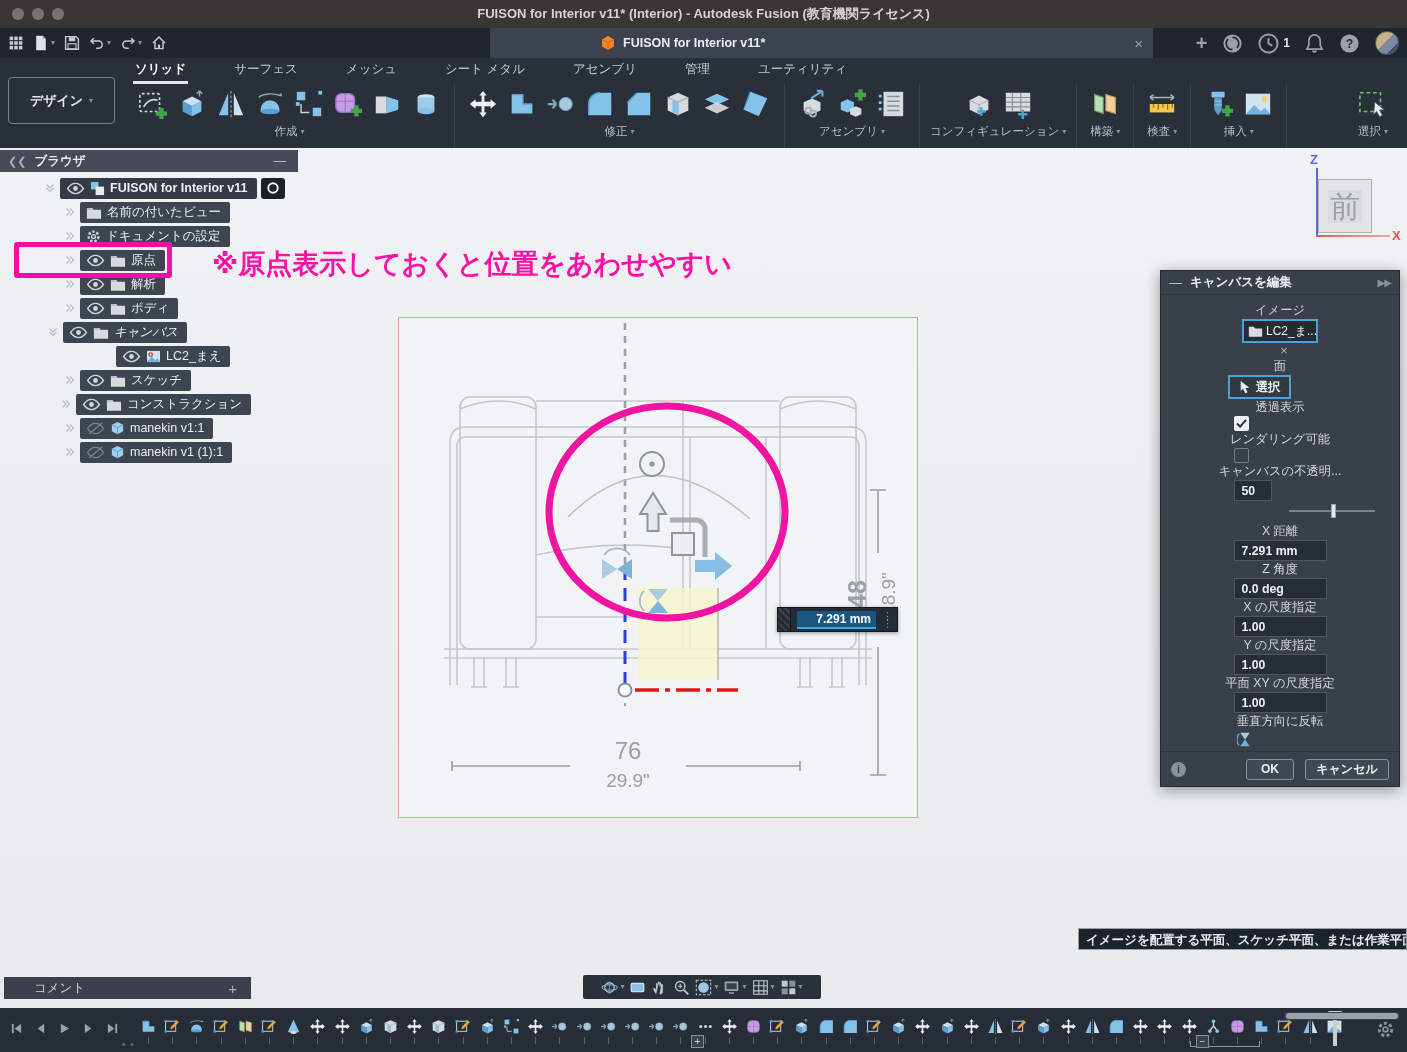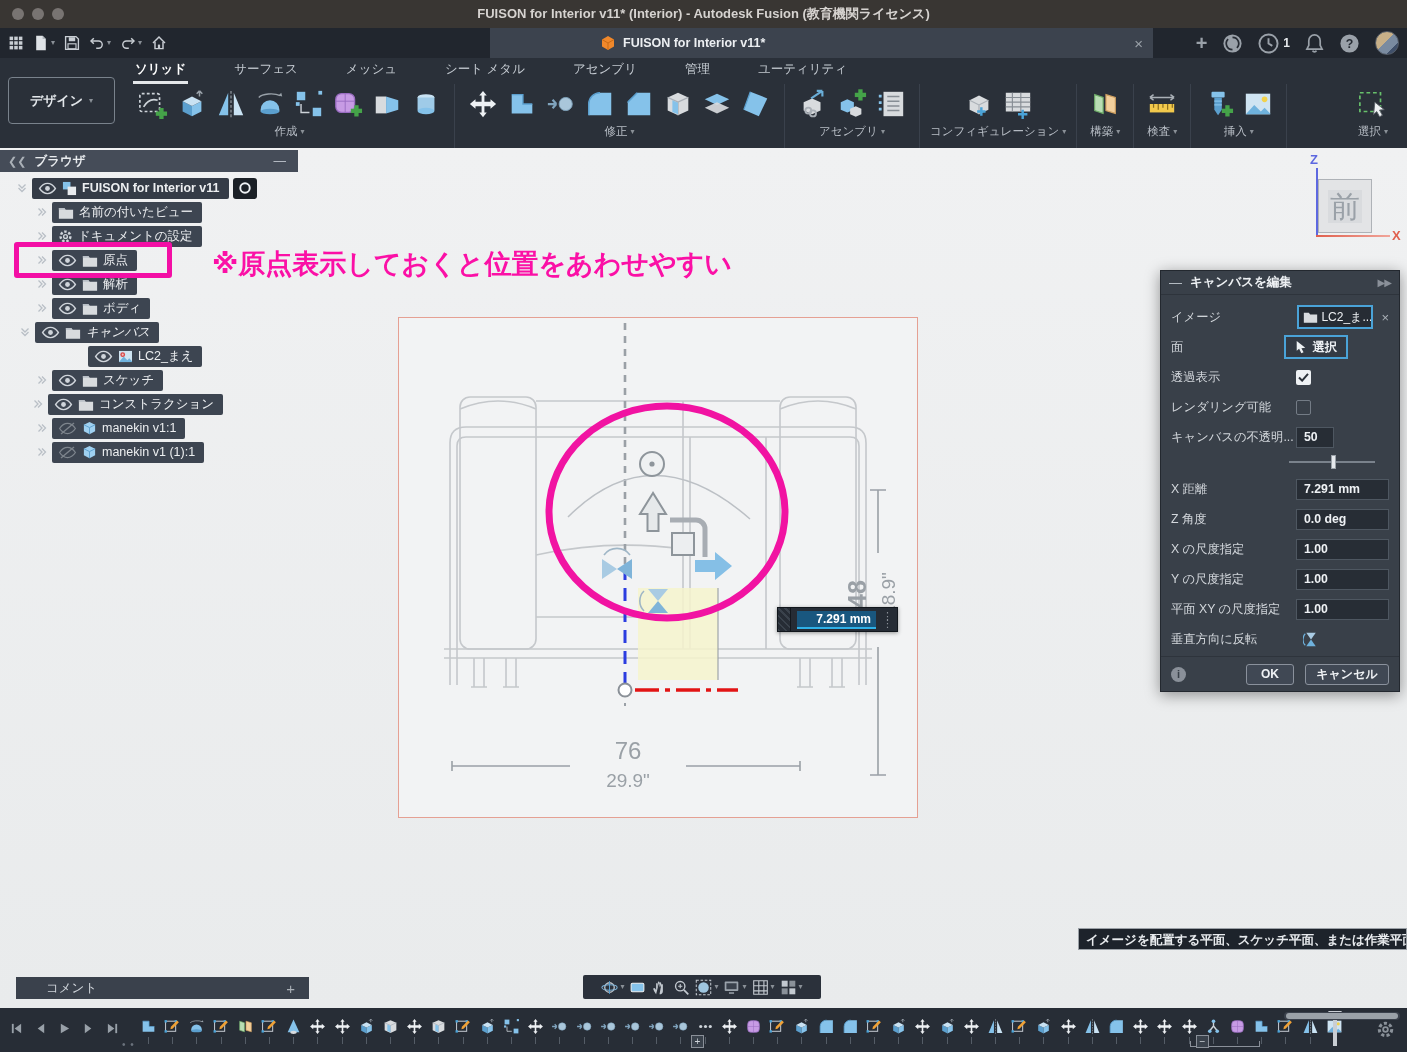--- a/index.html
+++ b/index.html
@@ -47,21 +47,21 @@
   .wsbtn{position:absolute;left:8px;top:77px;width:107px;height:47px;border:1px solid #79828c;border-radius:4px;display:flex;align-items:center;justify-content:center;gap:6px;color:#e2e6ea;font-size:13px;font-weight:bold;background:#2a3039;z-index:3;}
 
   
   .viewport{position:absolute;left:0;top:148px;width:1407px;height:860px;background:linear-gradient(#f0f1f2,#e9ebec);}
 
   
   .browser-head{position:absolute;left:0;top:2px;width:298px;height:22px;background:#454c58;display:flex;align-items:center;color:#e8ebee;font-size:12.5px;font-weight:bold;}
   .bh-coll{margin:0 8px 0 8px;color:#aab0b7;font-size:11px;}
   .bh-min{margin-left:auto;margin-right:12px;color:#c3c9d0;font-weight:normal;}
   .tree{position:absolute;left:0;top:28px;width:360px;}
-  .trow{height:24px;display:flex;align-items:center;}
+  .trow{height:24px;display:flex;align-items:center;margin-left:28px;}
   .chev{width:12px;display:flex;justify-content:center;margin-right:4px;}
   .chev svg{width:10px;height:10px;}
   .chev.open svg{transform:rotate(90deg);}
   .chip{display:inline-flex;align-items:center;gap:5px;background:#3d4551;border-radius:2px;height:21px;padding:0 9px 0 6px;color:#eceef0;font-size:12.5px;white-space:nowrap;}
   .chip.rootc{font-weight:bold;background:#343b46;}
   .chip svg{display:block;}
   .radio{width:24px;height:21px;background:#1b2026;border-radius:3px;margin-left:4px;display:flex;align-items:center;justify-content:center;}
   .radio svg{width:14px;height:14px;}
   .hlbox{position:absolute;left:14px;top:94px;width:158px;height:36px;border:5px solid #f30fa5;border-radius:3px;z-index:5;}
   .annot{position:absolute;left:212px;top:98px;font-size:27px;font-weight:900;color:#fb10a6;z-index:5;white-space:nowrap;}
@@ -83,21 +83,21 @@
   .vcz{position:absolute;left:14px;top:-4px;color:#5d68e0;font-size:13px;font-weight:bold;}
   .vcx{position:absolute;left:96px;top:72px;color:#e0604e;font-size:13px;font-weight:bold;}
 
   
   .panel{position:absolute;left:1160px;top:122px;width:240px;background:#394049;border:1px solid #23282f;box-shadow:0 3px 14px rgba(0,0,0,.4);z-index:6;}
   .p-head{height:24px;display:flex;align-items:center;padding:0 8px;border-bottom:1px solid #2e343c;}
   .p-head .min{color:#c3c9d0;font-size:13px;}
   .p-head .pt{margin-left:8px;color:#eef1f4;font-size:12.5px;font-weight:bold;}
   .p-head .ff{margin-left:auto;color:#8a9099;font-size:10px;letter-spacing:-1px;}
   .p-body{padding:7px 10px 2px;}
-  .prow{display:flex;align-items:center;min-height:30px;}
+  .prow{display:flex;align-items:center;min-height:30px;flex-direction:column;}
   .plabel{flex:1;font-size:12.3px;color:#d3d7dc;white-space:nowrap;overflow:hidden;}
   .pfield{width:93px;height:21px;background:#272d35;border:1px solid #4e5761;color:#eef1f4;font-size:12.3px;font-weight:bold;display:flex;align-items:center;padding-left:7px;}
   .pchip{width:76px;height:24px;border:2px solid #4aa3d8;background:#262c34;display:flex;align-items:center;gap:3px;padding:0 4px;color:#eef1f4;font-size:12px;white-space:nowrap;overflow:hidden;}
   .pchipx{margin-left:8px;color:#aab0b7;font-size:13px;}
   .pselect{height:24px;border:2px solid #4aa3d8;background:#333a44;display:flex;align-items:center;gap:5px;padding:0 9px;color:#eef1f4;font-size:12.3px;font-weight:bold;margin-right:41px;}
   .cb{width:15px;height:15px;border-radius:2px;margin-right:78px;}
   .cb.on{background:#eef1f4;display:flex;align-items:center;justify-content:center;}
   .cb.off{border:1.5px solid #747c86;}
   .numbox{width:38px;height:21px;background:#272d35;border:1px solid #4e5761;color:#eef1f4;font-size:12.3px;font-weight:bold;display:flex;align-items:center;padding-left:7px;margin-right:55px;}
   .sliderrow{height:22px;position:relative;}
@@ -107,21 +107,21 @@
   .p-foot{border-top:1px solid #2e343c;height:35px;display:flex;align-items:center;padding:0 10px;}
   .pbtn{height:21px;border:1px solid #8a919c;border-radius:3px;background:#404854;color:#eef1f4;font-size:12px;font-weight:bold;display:flex;align-items:center;justify-content:center;}
   .pbtn.ok{width:48px;margin-left:auto;}
   .pbtn.cancel{width:84px;margin-left:11px;}
   .info-i{width:15px;height:15px;border-radius:50%;background:#8a9099;color:#394049;font-size:11px;font-weight:bold;display:flex;align-items:center;justify-content:center;}
 
   
   .tooltip{position:absolute;left:1078px;top:780px;width:329px;height:22px;background:#1d232b;border:1px solid #9aa0a6;color:#e8ebee;font-size:12.5px;font-weight:bold;padding:3px 0 0 7px;white-space:nowrap;overflow:hidden;z-index:7;}
 
   
-  .comments{position:absolute;left:16px;top:829px;width:293px;height:22px;background:#3a414c;display:flex;align-items:center;color:#ced3d9;font-size:12.5px;}
+  .comments{position:absolute;left:4px;top:829px;width:247px;height:22px;background:#3a414c;display:flex;align-items:center;color:#ced3d9;font-size:12.5px;}
   .comments .cl{margin-left:30px;}
   .comments .cplus{margin-left:auto;margin-right:14px;color:#aab0b7;font-size:15px;}
   .navbar{position:absolute;left:583px;top:827px;width:238px;height:24px;background:#2b313b;border-radius:2px;display:flex;align-items:center;justify-content:center;gap:5px;}
   .nav-ic{display:flex;align-items:center;gap:2px;}
   .nav-ic svg{width:17px;height:17px;display:block;}
 
   
   .timelinebar{position:absolute;left:0;top:1008px;width:1407px;height:44px;background:#272d36;}
   .pb{position:absolute;left:10px;top:14px;display:flex;gap:11px;align-items:center;}
   .pb svg{width:13px;height:13px;display:block;}

